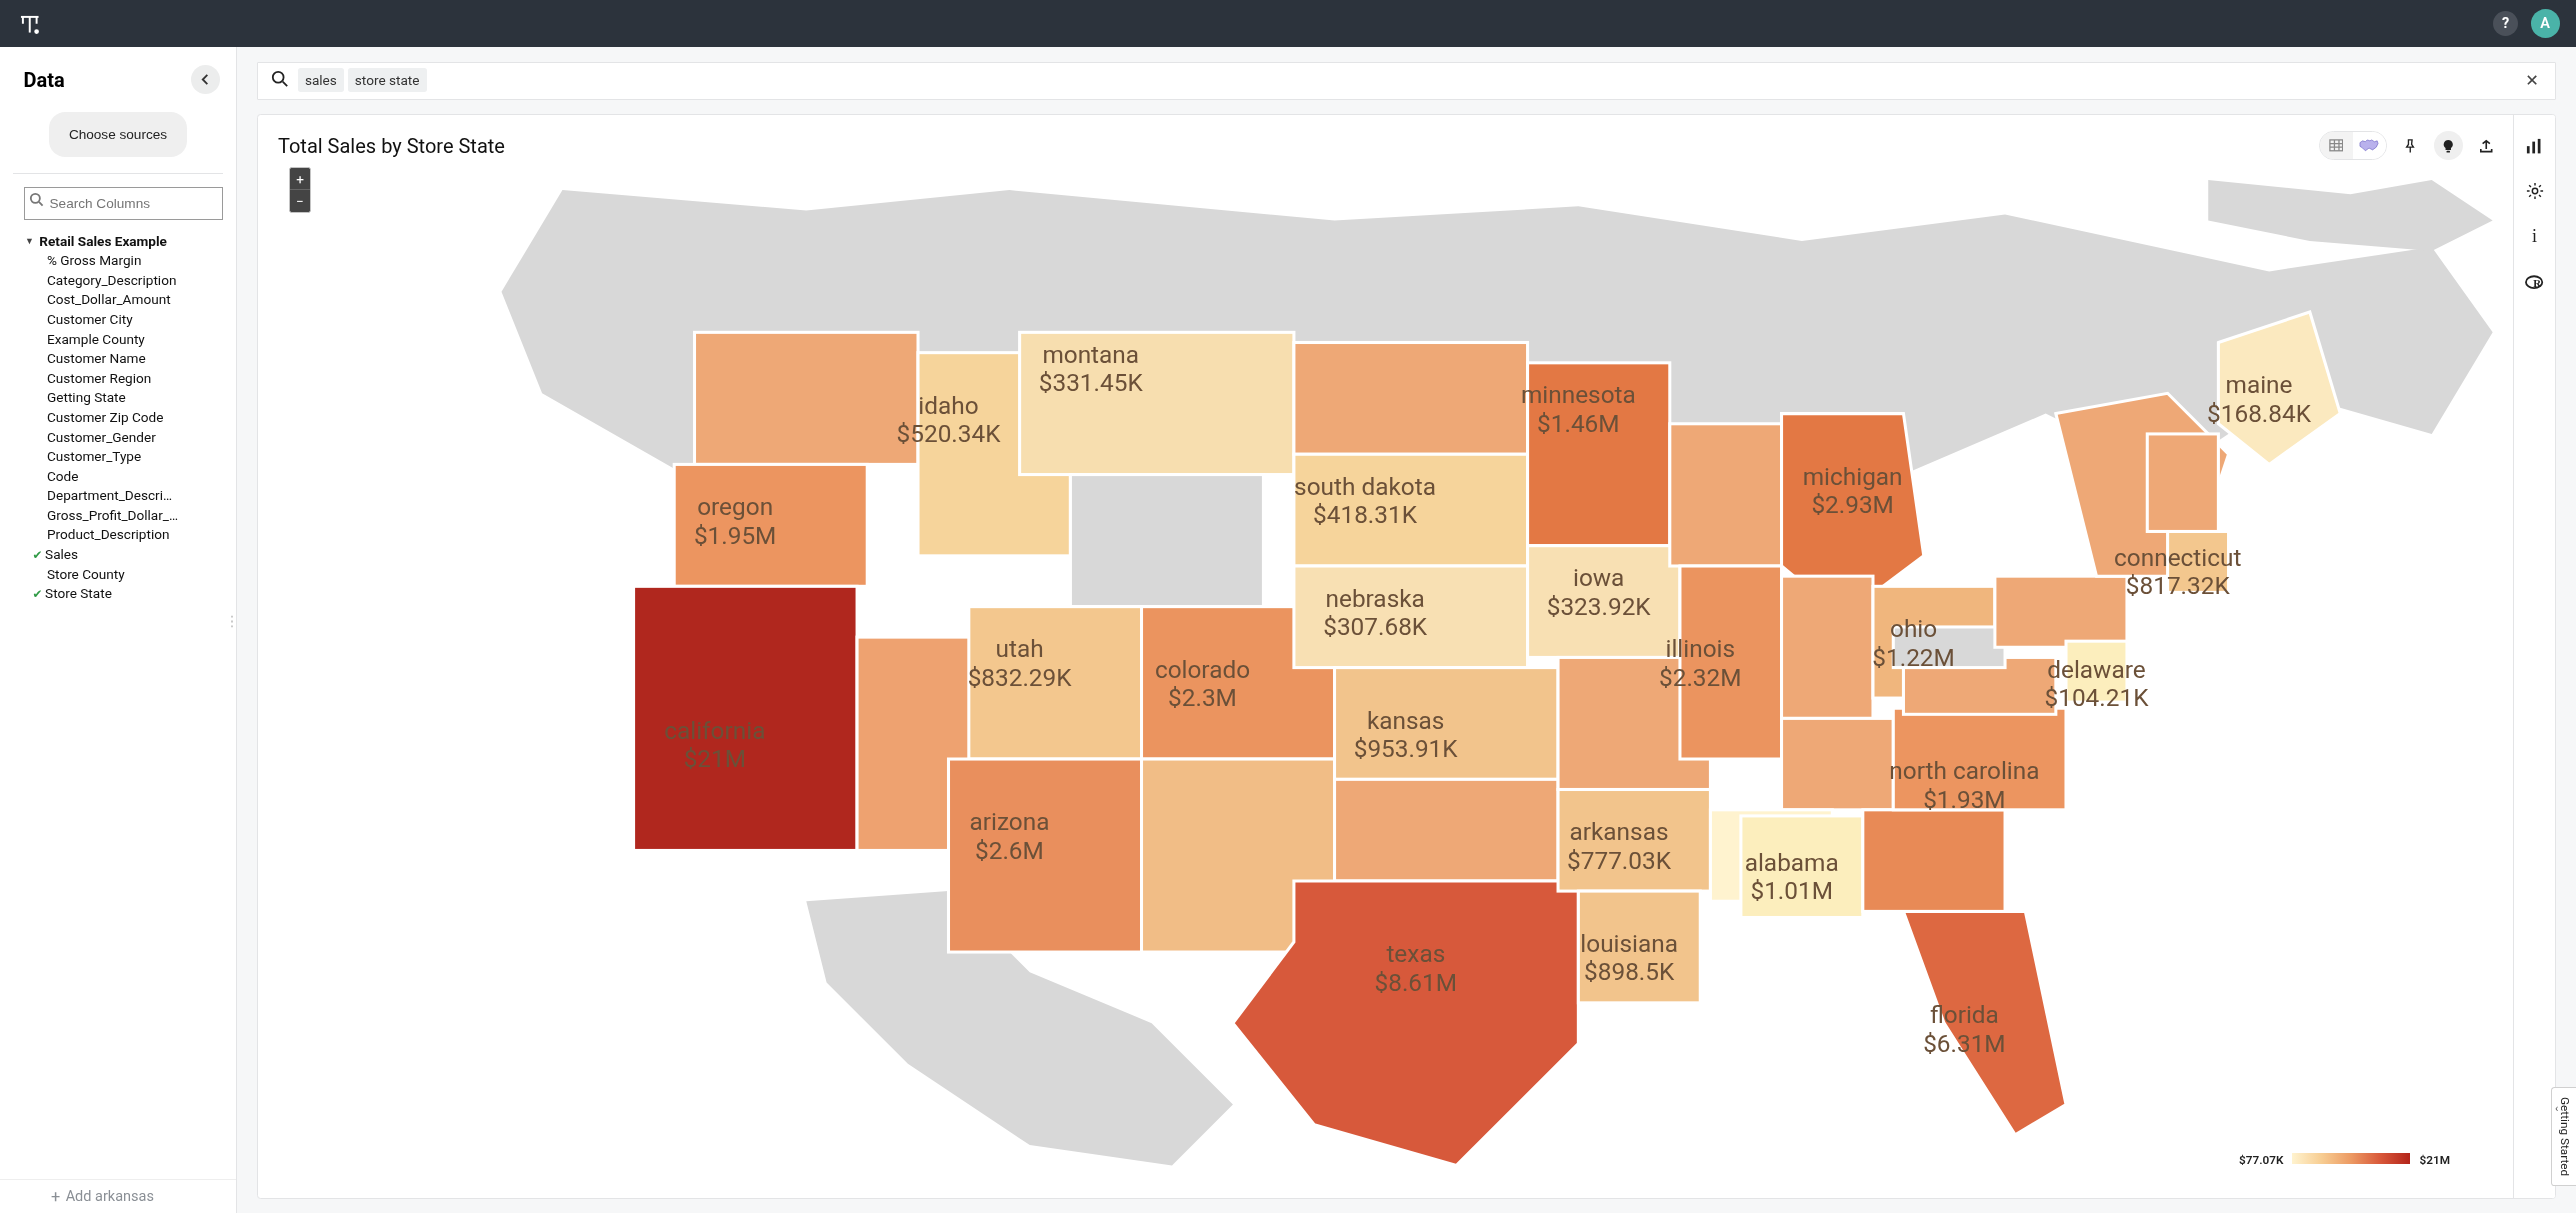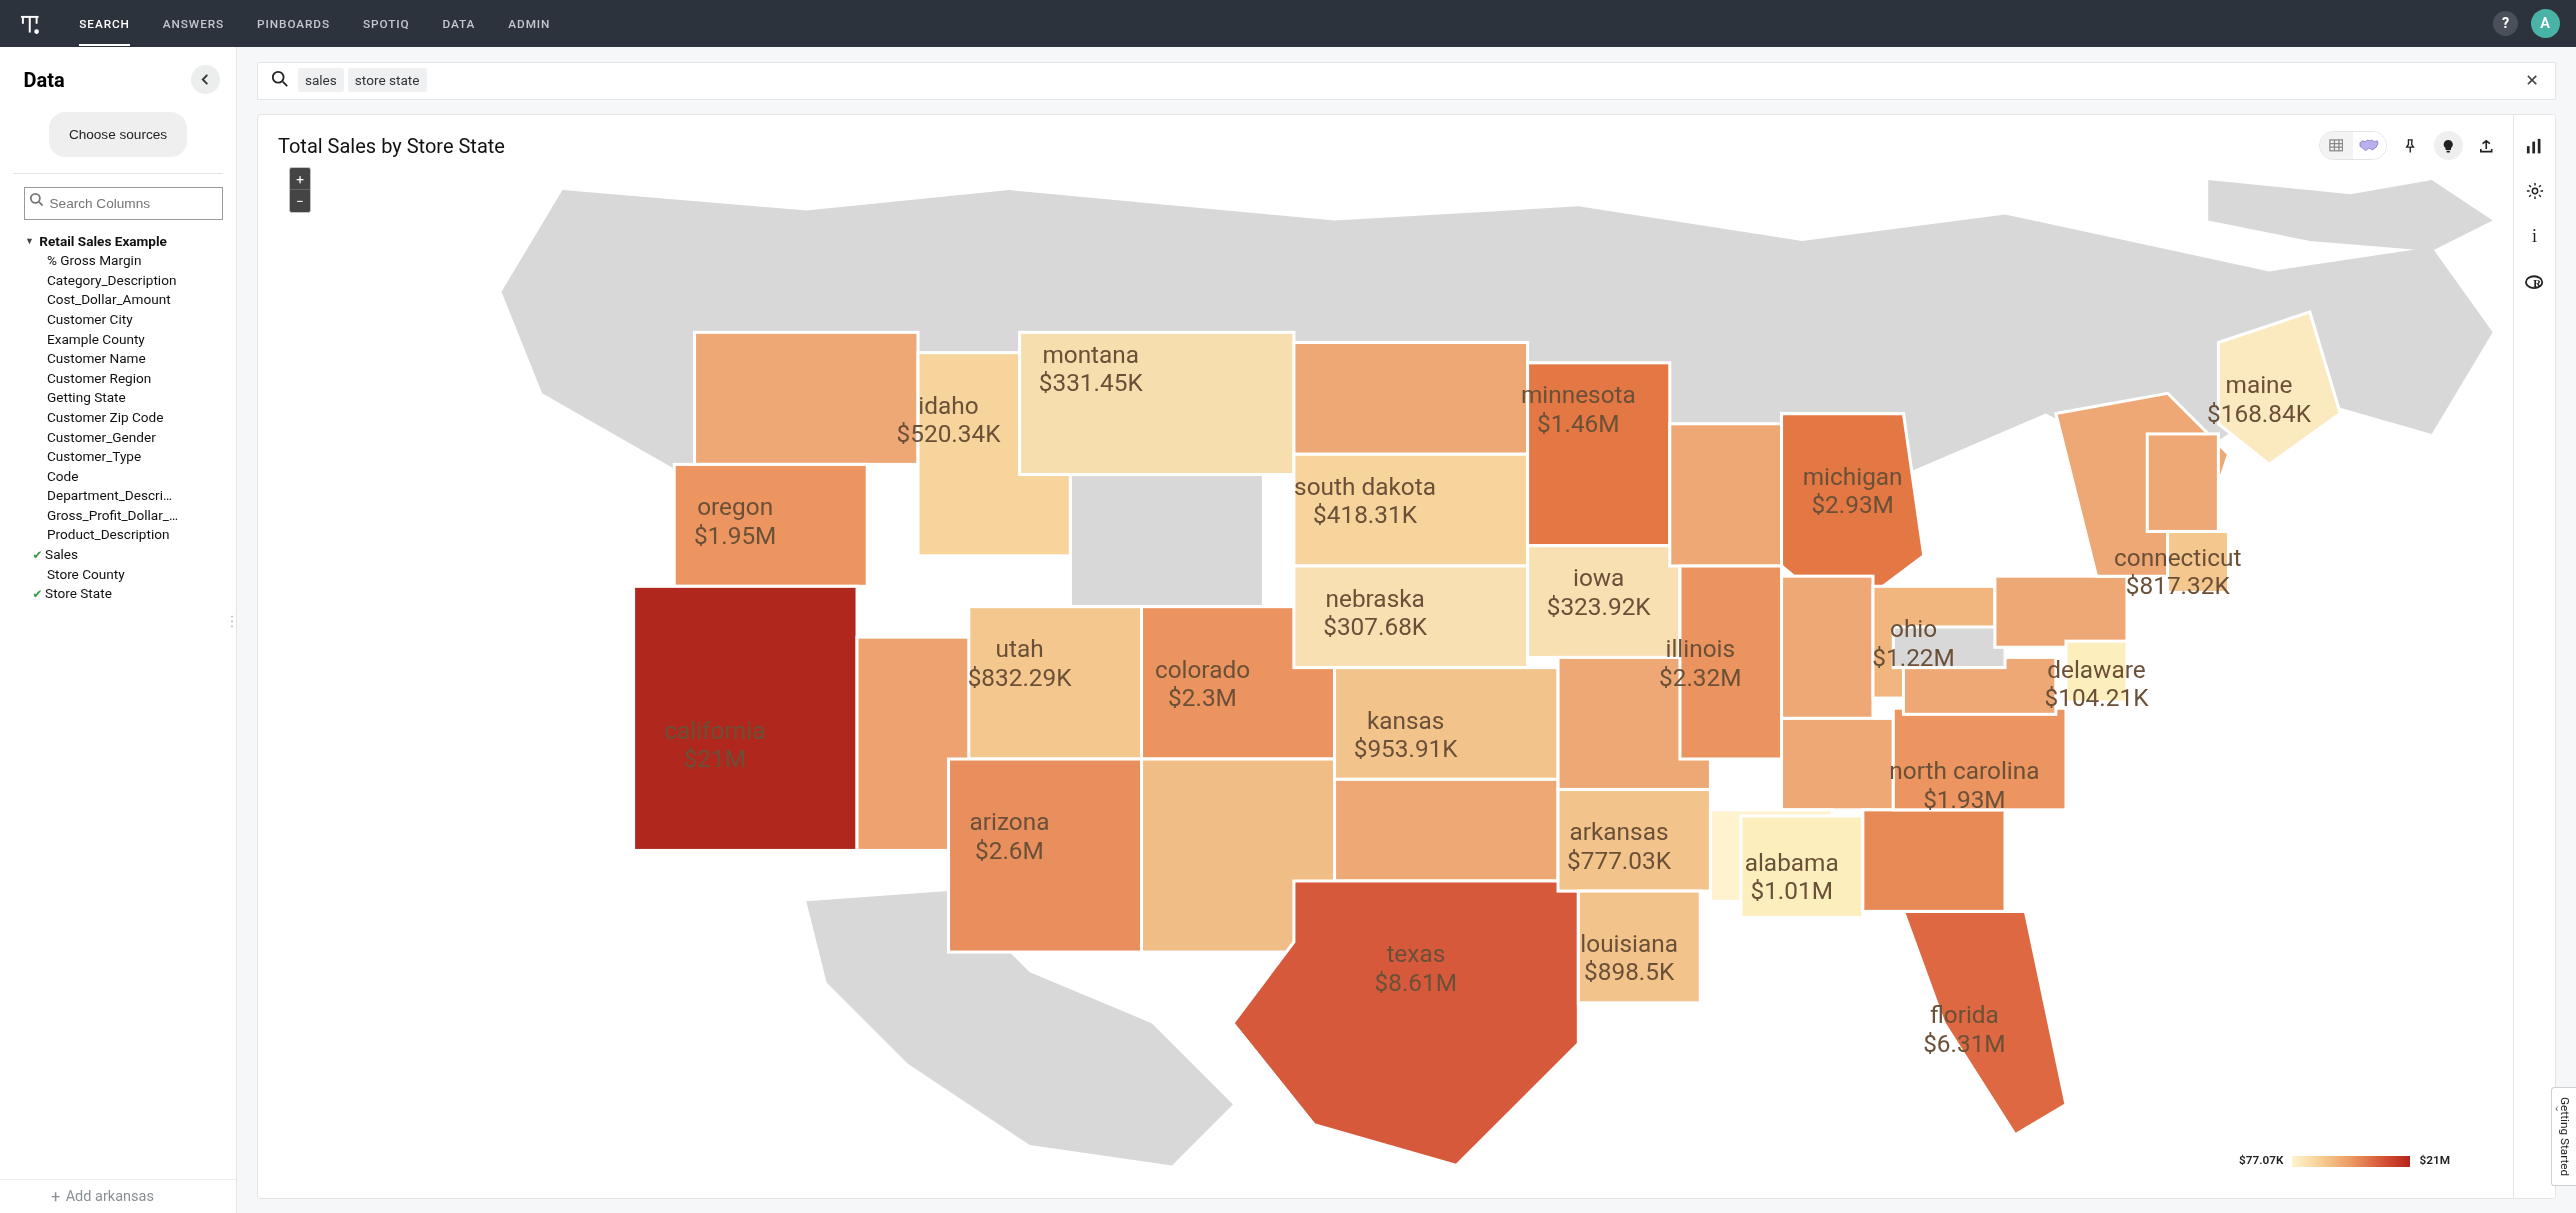--- a/index.html
+++ b/index.html
@@ -69,21 +69,21 @@
   
   .map-area { position:absolute; left:20px; right:42px; top:52px; bottom:9px; }
   .map-area svg { width:100%; height:100%; }
   .zoom-ctrl { position:absolute; left:11px; top:0; border:0.9px solid #c4c4c4; background:#444; border-radius:2.7px; width:22px; overflow:hidden;}
   .zoom-ctrl div { height:22px; display:flex; align-items:center; justify-content:center; color:#fff; font-size:13.6px; cursor:pointer; border-bottom:0.9px solid #666;}
   .zoom-ctrl div:last-child { border-bottom:none; }
   .state-label { font-size:12px; fill:#6b5038; pointer-events:none; }
   .state-label tspan.v { font-size:12px; }
 
   
-  .legend { position:absolute; right:63px; bottom:22px; display:flex; align-items:flex-end; gap:9px; font-size:11.8px; color:#222; font-weight:600;}
+  .legend { position:absolute; right:63px; bottom:22px; display:flex; align-items:flex-start; gap:9px; font-size:11.8px; color:#222; font-weight:600;}
   .legend-bar { width:118px; height:11px; background:linear-gradient(90deg,#fff3cf,#f7cd92,#ec9a63,#d8583a,#b3241a); }
 
   
   .getting-started { position:absolute; right:0; bottom:27px; background:#fff; border:0.9px solid #d0d0d0; border-right:none; border-radius:3.6px 0 0 3.6px; padding:9px 3.6px; writing-mode:vertical-rl; font-size:11.8px; color:#222; cursor:pointer; }
   .getting-started .chev { writing-mode:horizontal-tb; font-size:11px; display:block; text-align:center; margin-top:5.4px; color:#555;}
 
   
   .tree::-webkit-scrollbar { width:7.2px; }
   .tree::-webkit-scrollbar-thumb { background:#cfcfcf; border-radius:3.6px; }
 </style>
@@ -93,28 +93,20 @@
 <div class="topnav">
   <span class="logo">
     <svg viewBox="0 0 24 24" width="23.5" height="23.5" fill="none" stroke="#fff" stroke-width="2">
       <path d="M3 5 H21"></path>
         <path d="M12 5 V21"></path>
         <path d="M5 5 V12"></path>
         <path d="M19 5 V12"></path>
       <circle cx="19" cy="20" r="1.4" fill="#fff"></circle>
     </svg>
   </span>
-  <div class="navitems" id="navitems">
-      <div class="navitem active">SEARCH</div>
-      <div class="navitem">ANSWERS</div>
-      <div class="navitem">PINBOARDS</div>
-      <div class="navitem">SPOTIQ</div>
-      <div class="navitem">DATA</div>
-      <div class="navitem">ADMIN</div>
-    </div>
   <div class="nav-spacer"></div>
   <div class="nav-right">
     <div class="help-circle">?</div>
     <div class="avatar">A</div>
   </div>
 </div>
 
 <div class="main-row">
 
   <div class="leftpanel">

